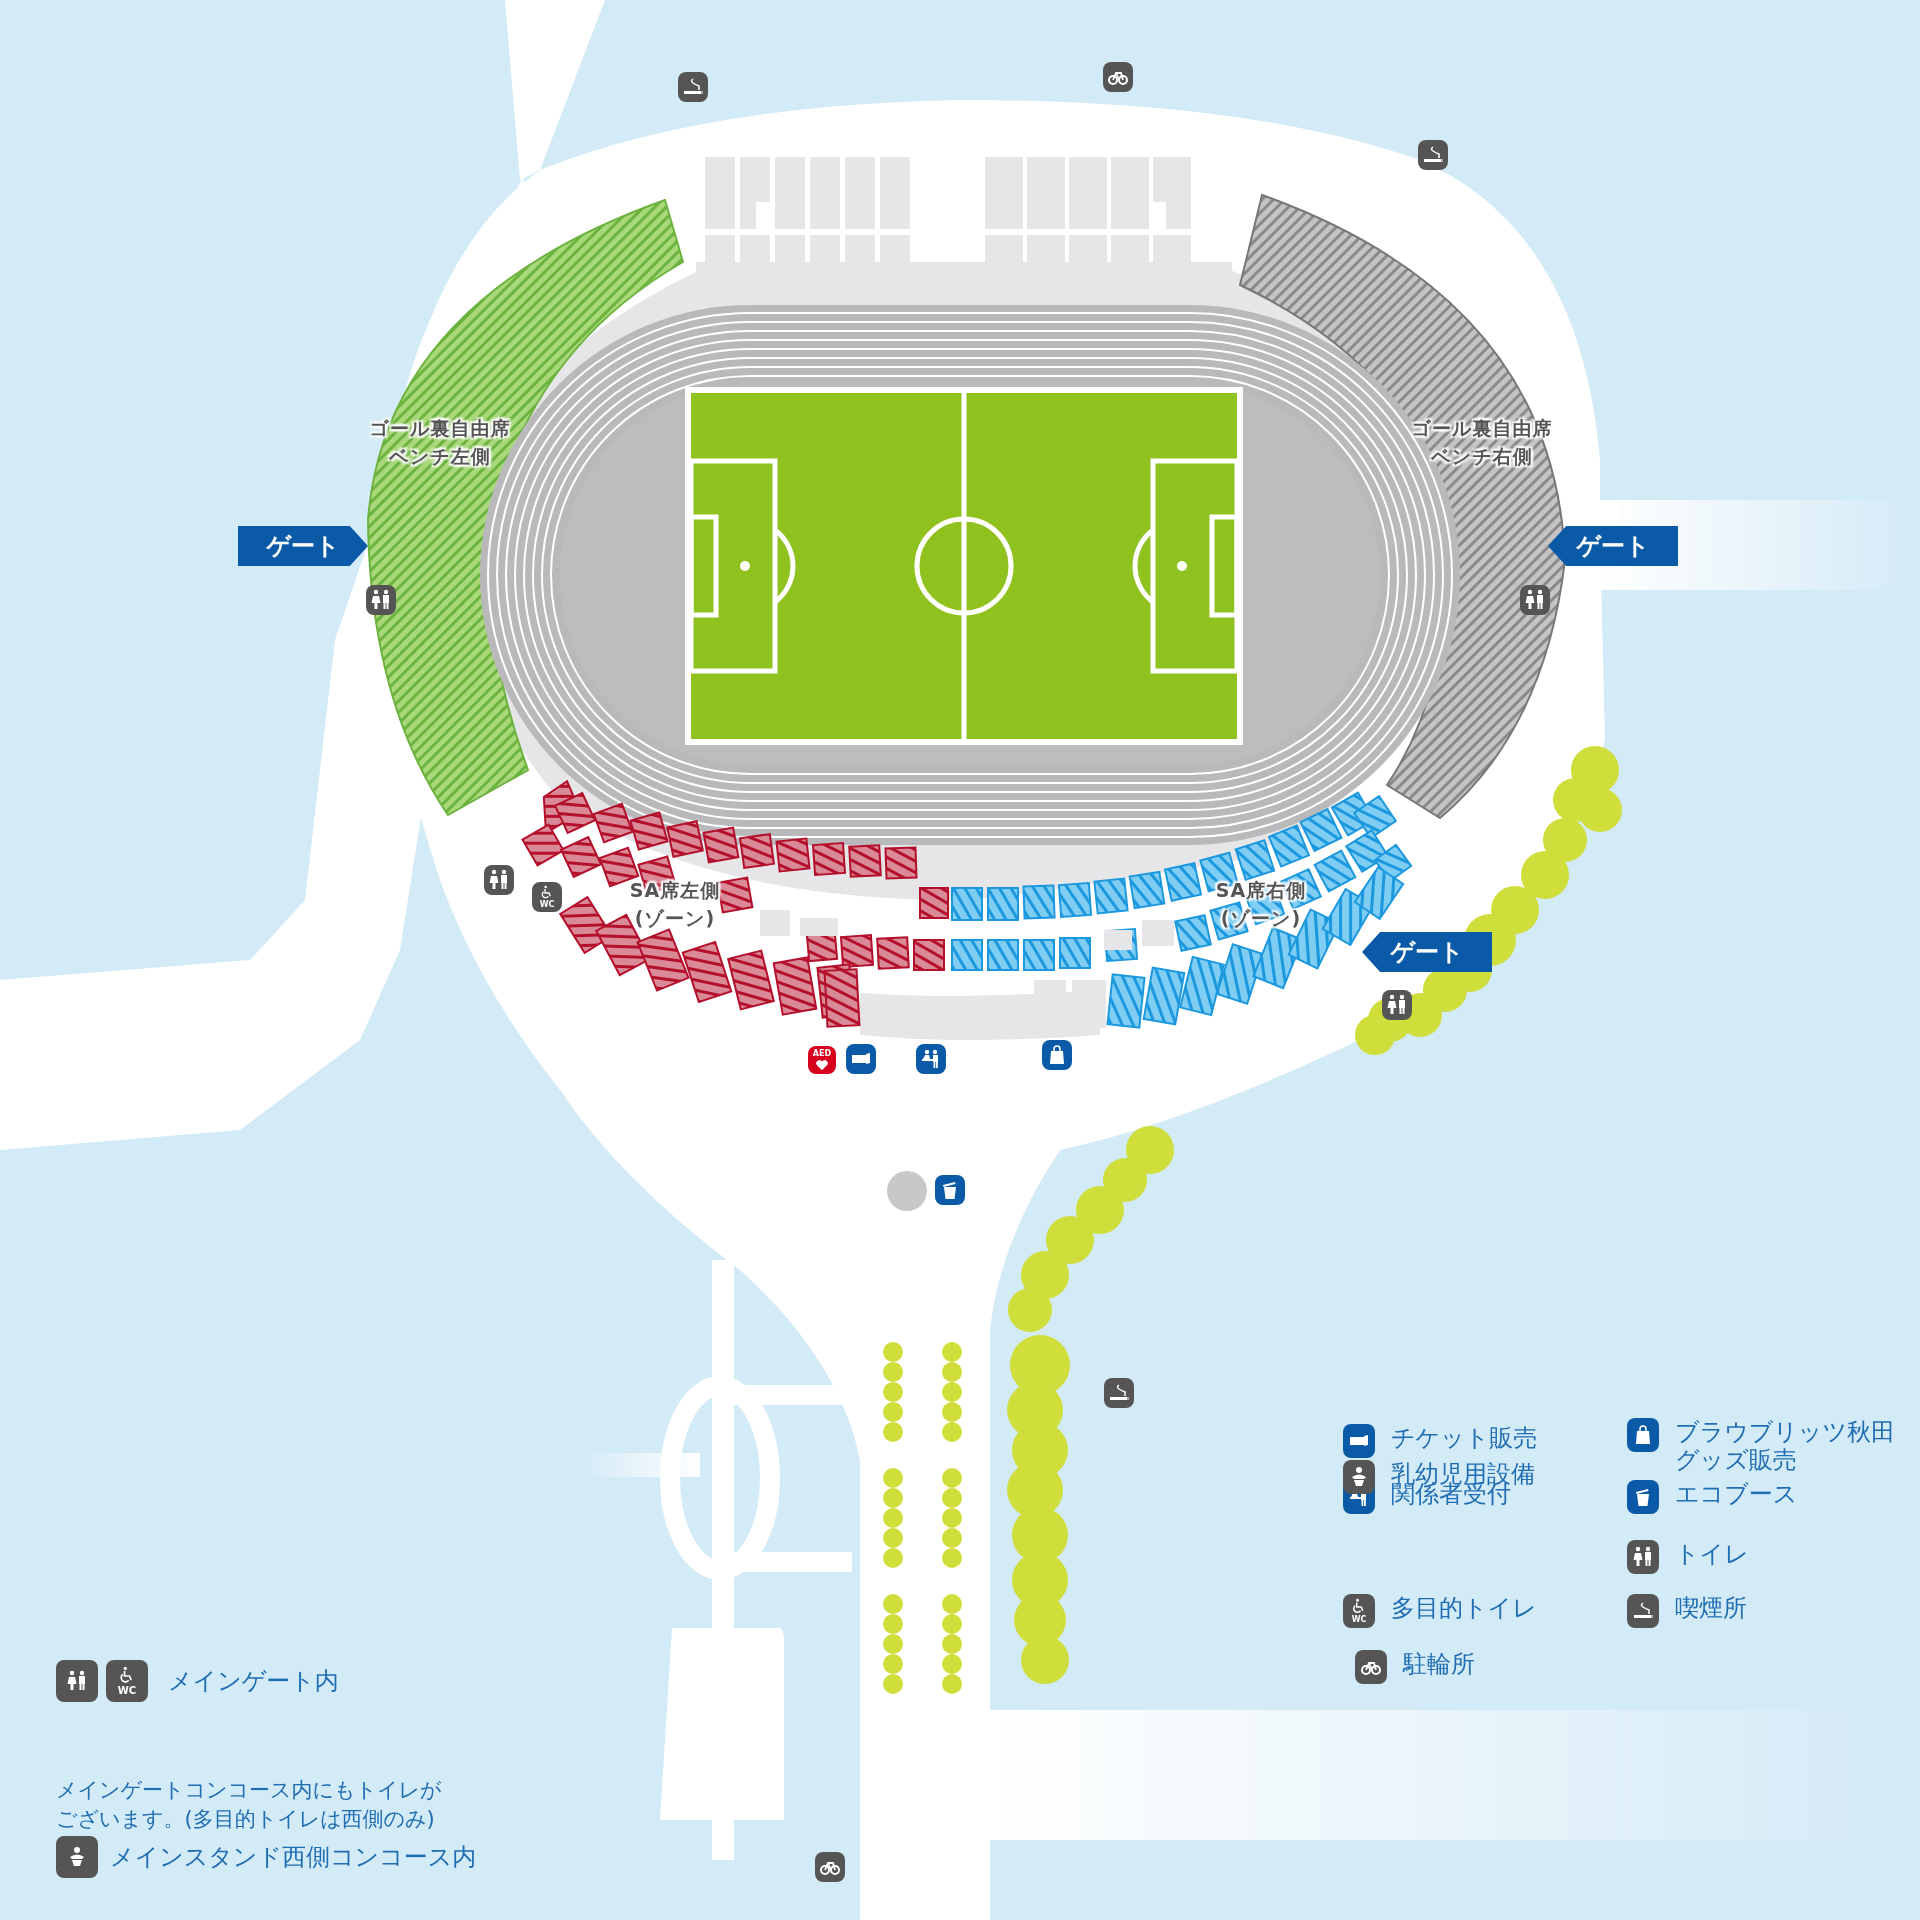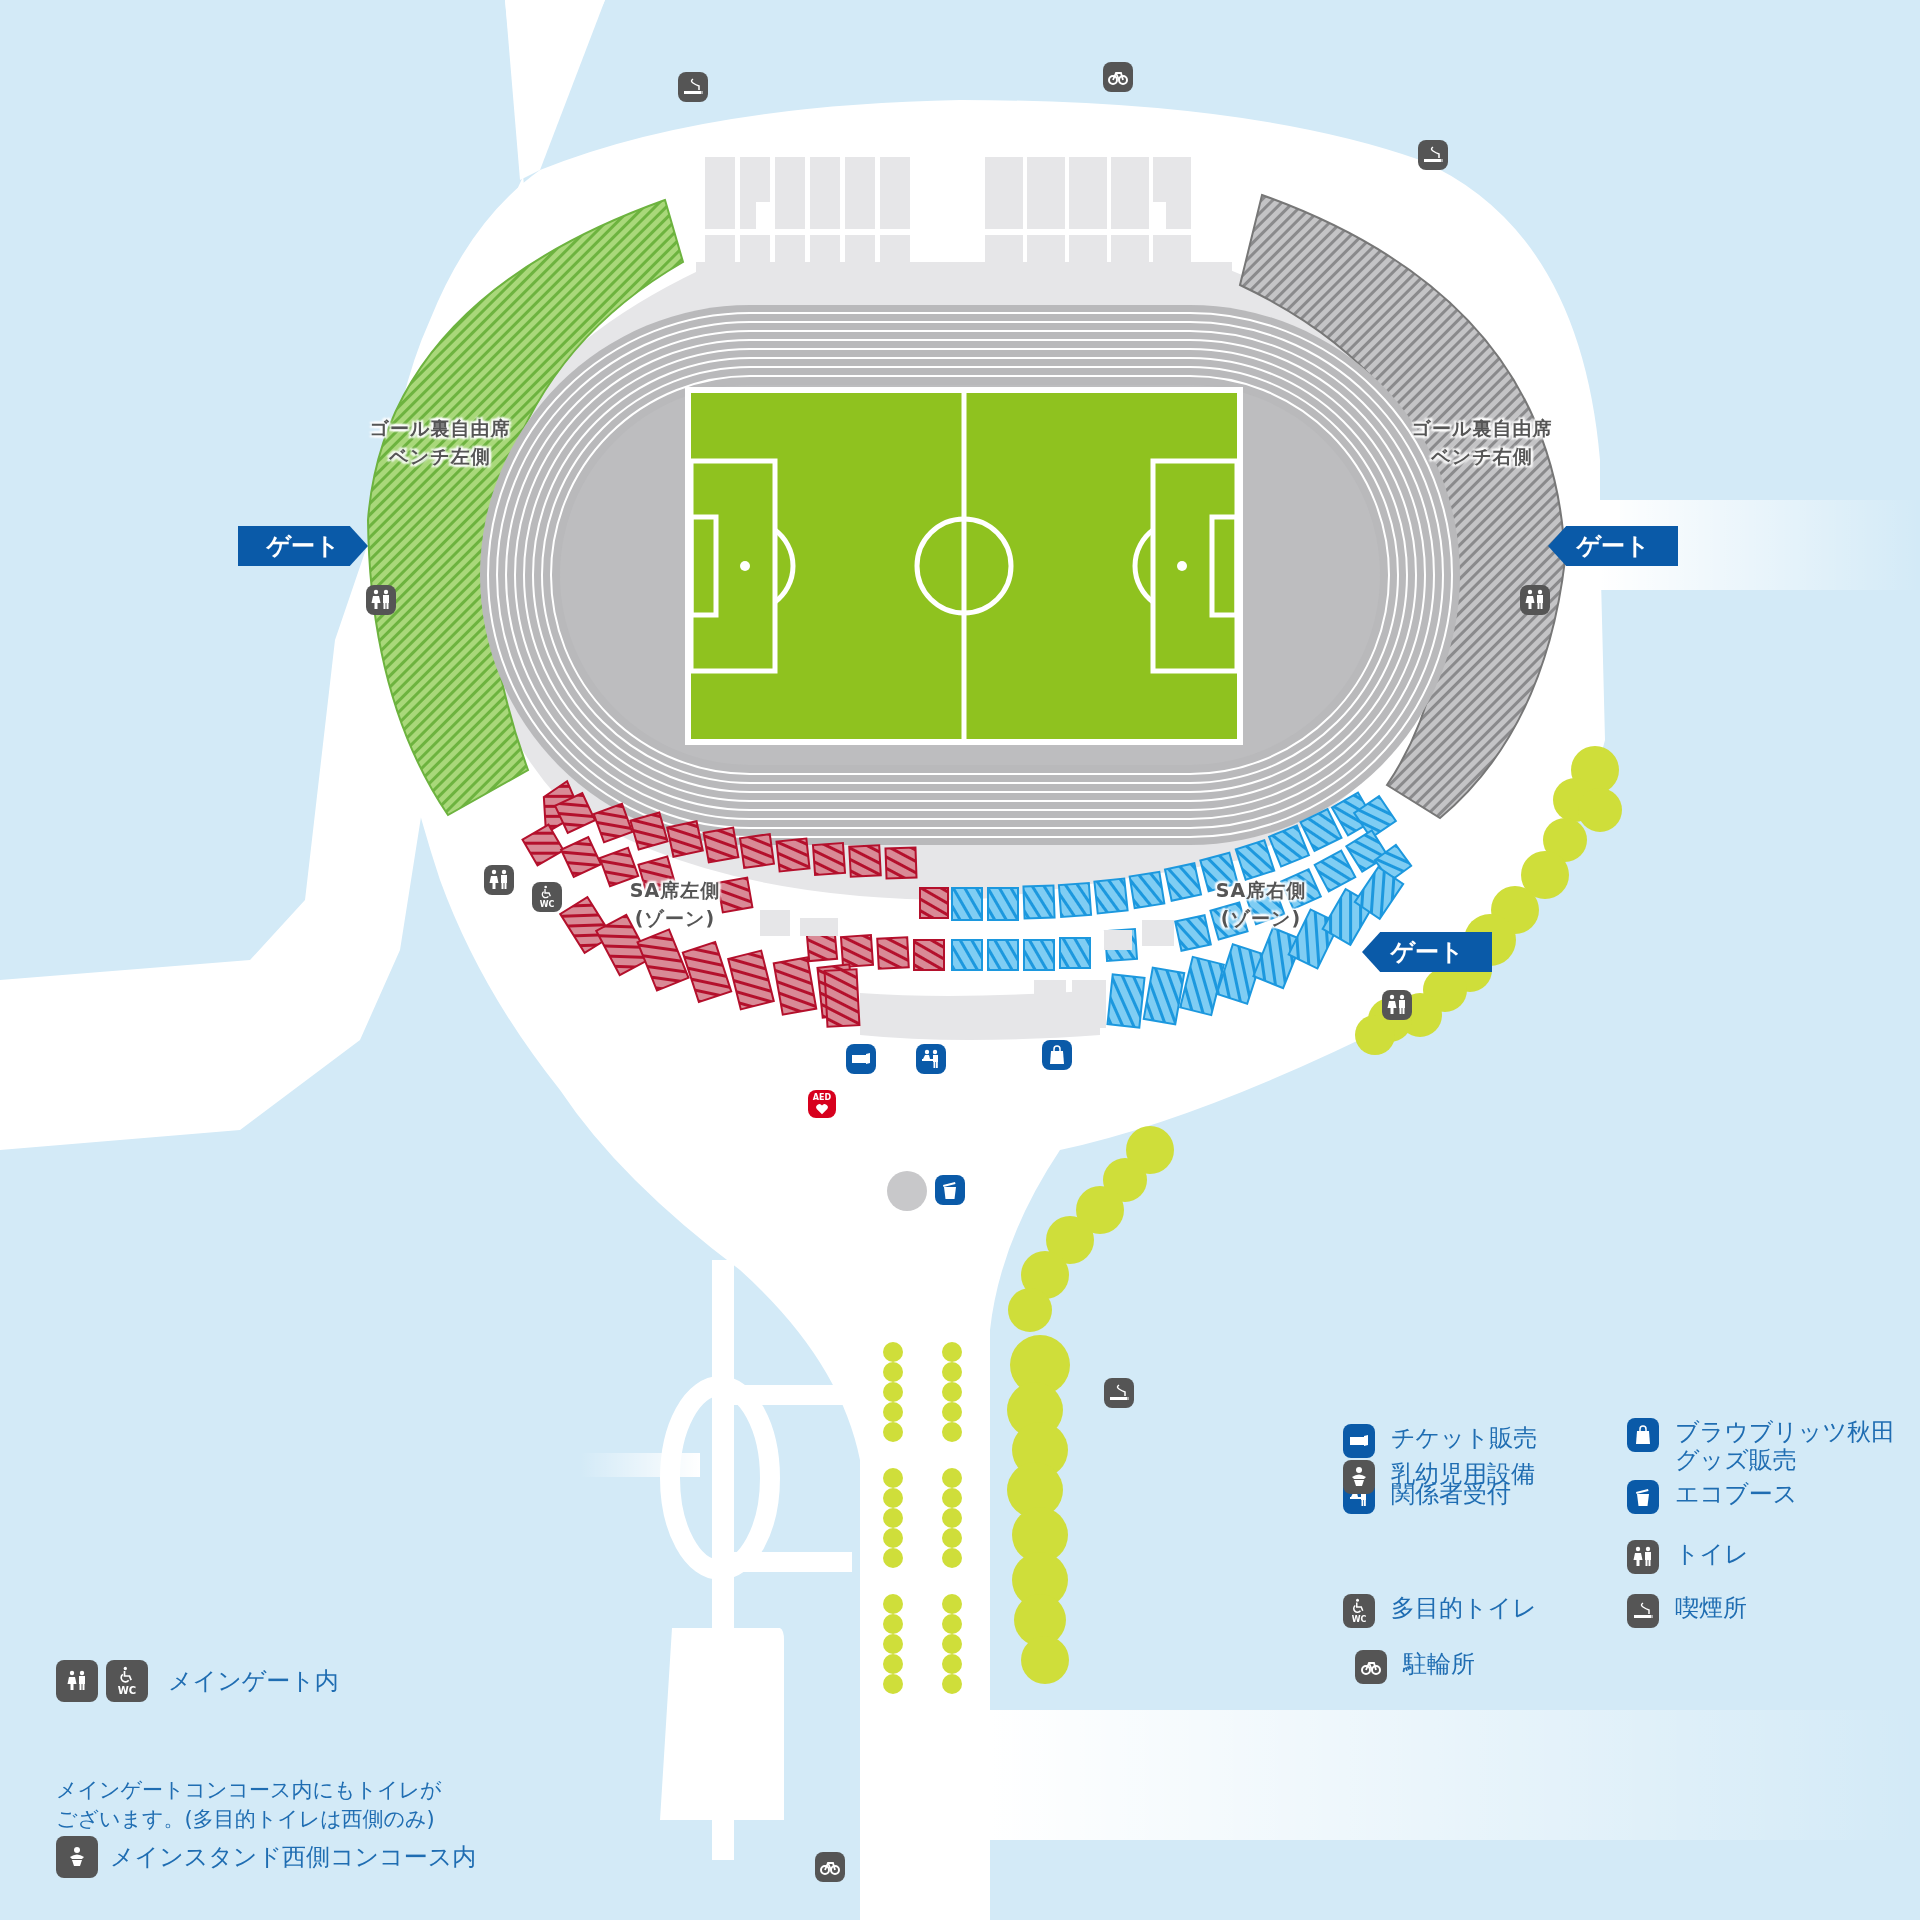--- a/index.html
+++ b/index.html
@@ -6,21 +6,21 @@
   body { width:1920px; height:1920px; position:relative; overflow:hidden; background:#d3eaf7; font-family:"DejaVu Sans", sans-serif; }
   #map { position:absolute; left:0; top:0; width:1920px; height:1920px; }
   .label-dark { position:absolute; color:#555; font-weight:bold; font-size:19px; line-height:28px; text-align:center; letter-spacing:1px;
     text-shadow: 0 0 3px #fff, 0 0 3px #fff, 2px 2px 2px #fff, -2px -2px 2px #fff, 2px -2px 2px #fff, -2px 2px 2px #fff; white-space:nowrap; }
   .gate { position:absolute; height:40px; background:#0a5aa8; color:#fff; font-weight:bold; font-size:24px; line-height:40px; text-align:center; }
   .gate.right { clip-path: polygon(0 0, 86% 0, 100% 50%, 86% 100%, 0 100%); }
   .gate.left { clip-path: polygon(14% 0, 100% 0, 100% 100%, 14% 100%, 0 50%); }
   .ic { position:absolute; width:30px; height:30px; border-radius:8px; display:flex; align-items:center; justify-content:center; color:#fff; font-size:15px; font-weight:bold; }
   .ic.gray { background:#555; }
   .ic.blue { background:#0a5aa8; }
-  .ic.red { background:#d7001d;margin-top:44px; }
+  .ic.red { background:#d7001d; }
   .ic svg { width:24px; height:24px; }
   .legend-item { position:absolute; display:flex; gap:16px; color:#1f6db2; font-size:24px; line-height:28px; }
   .legend-item .ic { position:static; width:32px; height:34px; flex:0 0 auto; }
   .note { position:absolute; color:#1f6db2; font-size:21px; line-height:29px; }
   .note-head { position:absolute; display:flex; align-items:center; gap:8px; color:#1f6db2; font-size:24px; }
   .note-head .ic { position:static; width:42px; height:42px; }
 </style>
 </head>
 <body>
 

